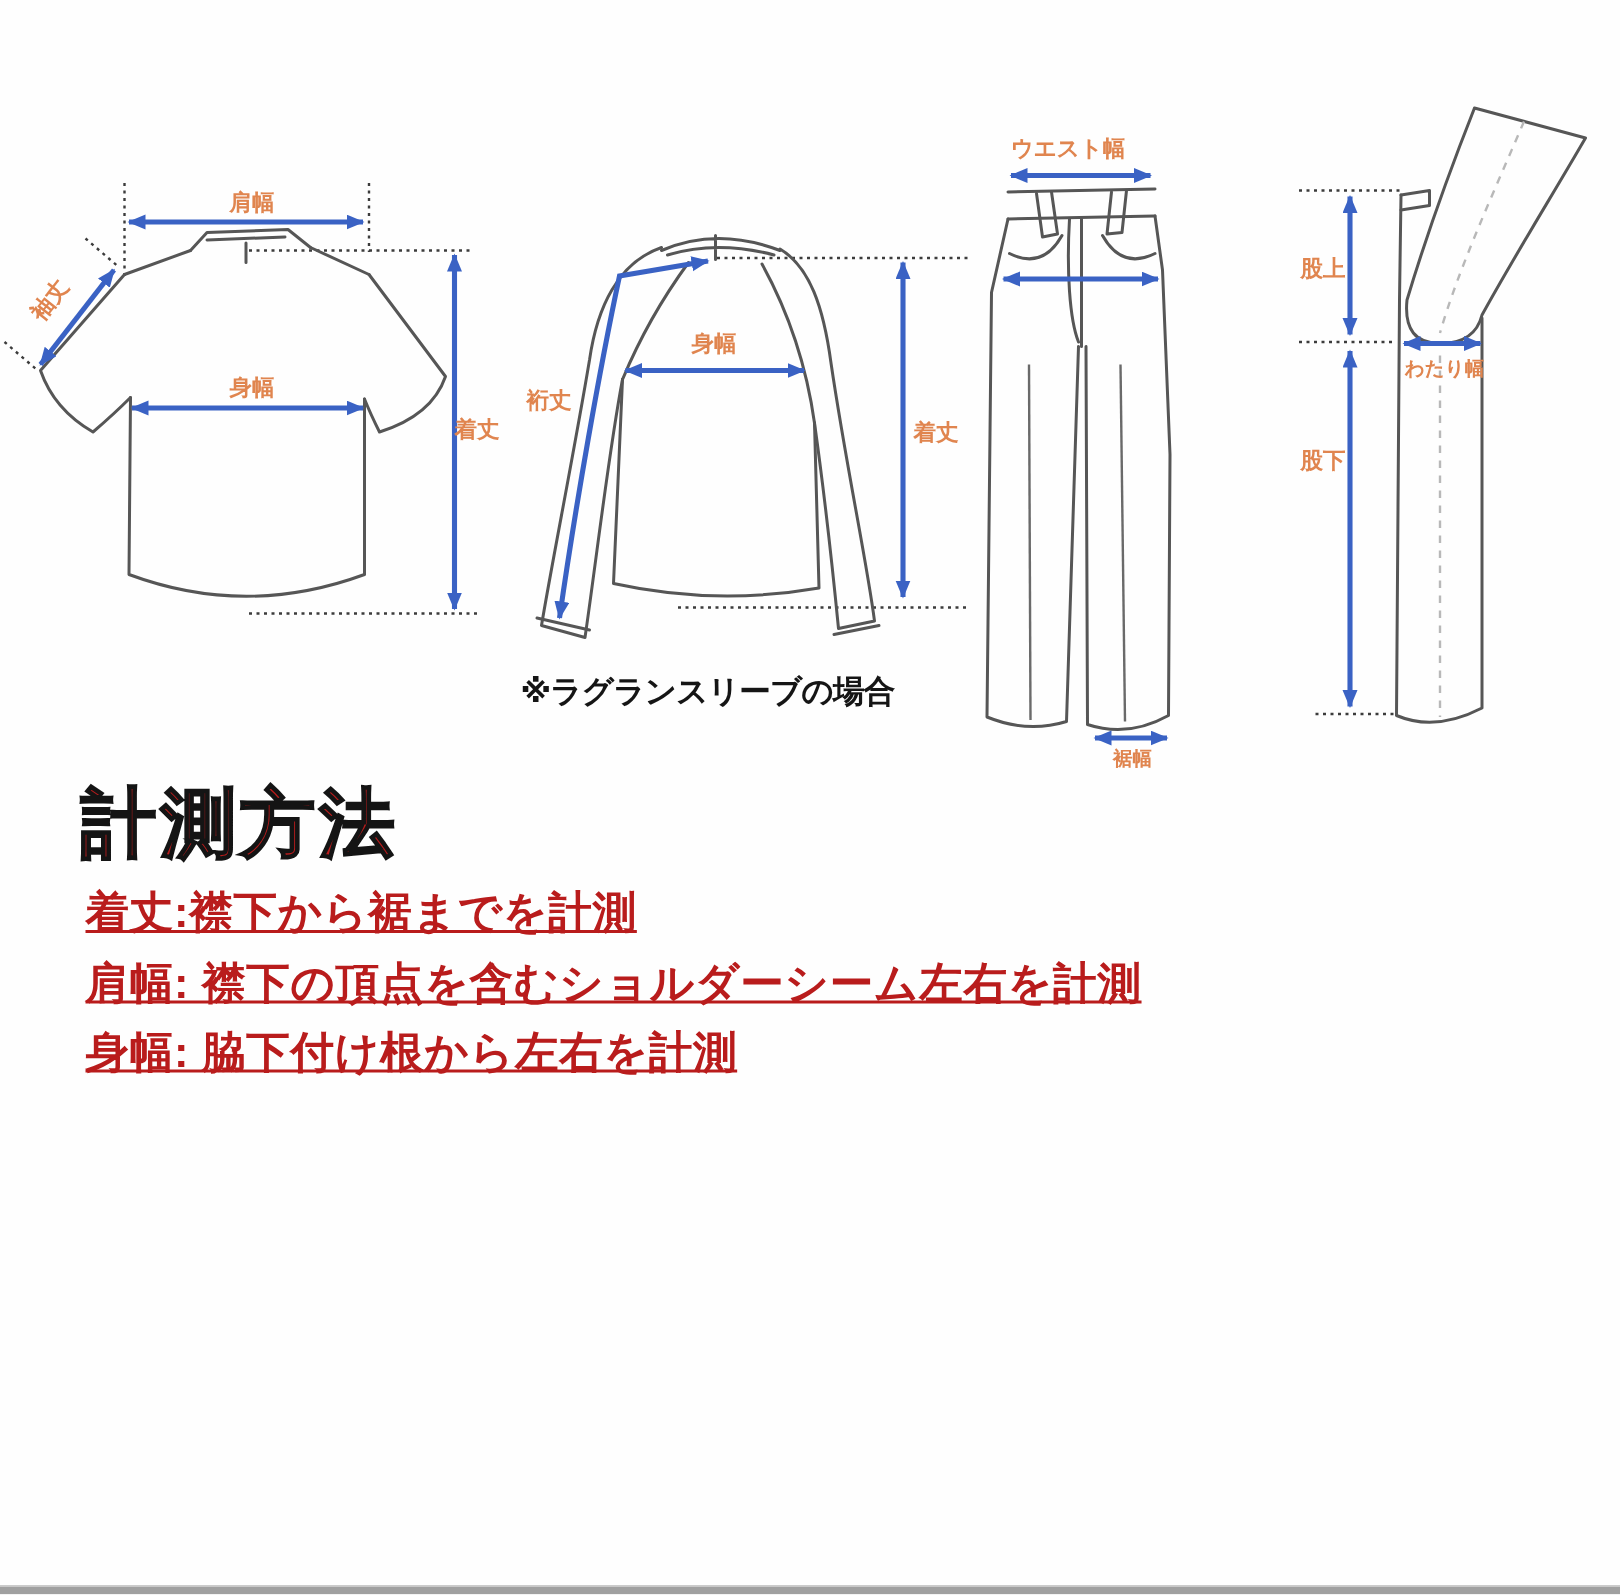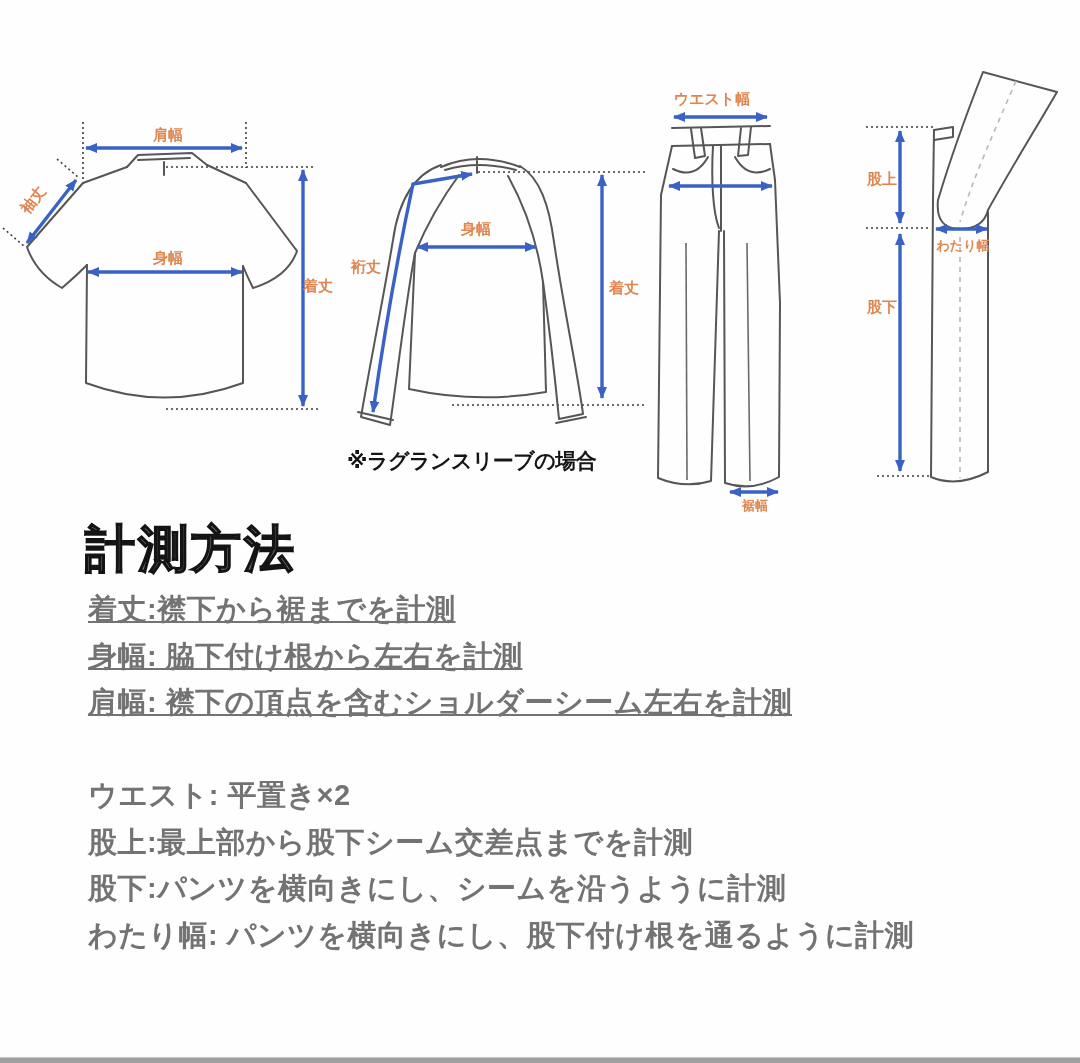--- a/index.html
+++ b/index.html
@@ -17,21 +17,21 @@
   .garment-line { stroke: #565656; stroke-width: 2; fill: none;
                   stroke-linecap: round; stroke-linejoin: round; }
   .crease-line  { stroke: #6a6a6a; stroke-width: 1.6; fill: none; }
   .dash-crease  { stroke: #b8b8b8; stroke-width: 1.6; fill: none; stroke-dasharray: 5 5; }
   .dotted-guide { stroke: #3c3c3c; stroke-width: 1.6; fill: none; stroke-dasharray: 2 3; }
   .arrow-line   { stroke: #3a62c4; stroke-width: 3.4; fill: none; }
   .diagram-label { fill: #e0854f; font-weight: bold; font-size: 15px; }
   .diagram-label.small { font-size: 13px; }
   .diagram-note { fill: #151515; font-weight: bold; font-size: 21px; letter-spacing: -0.5px; }
 
-  .text-block { position: absolute; left: 54px; color: #737373; margin-left: 31px; }
+  .text-block { position: absolute; left: 54px; color: #b91c1c; }
   #section-title {
     top: 516px;
     font-size: 50px;
     font-weight: 900;
     letter-spacing: 3px;
     -webkit-text-stroke: 1.5px #141414;
   }
   .instruction-list { left: 57px; font-size: 29px; font-weight: bold; }
   #tops-instructions { top: 586px; text-decoration: underline; }
   #bottoms-instructions { top: 772px; }
@@ -149,25 +149,19 @@
       <text class="diagram-label" x="882" y="184" text-anchor="middle">股上</text>
       <text class="diagram-label" x="882" y="312" text-anchor="middle">股下</text>
       <text class="diagram-label small" x="963" y="250" text-anchor="middle">わたり幅</text>
     </g>
   </svg>
 
   <div class="text-block" id="section-title">計測方法</div>
 
   <div class="text-block instruction-list" id="tops-instructions">
     <div class="instruction-line">着丈:襟下から裾までを計測</div>
+    <div class="instruction-line">肩幅: 襟下の頂点を含むショルダーシーム左右を計測</div>
     <div class="instruction-line">身幅: 脇下付け根から左右を計測</div>
-    <div class="instruction-line">肩幅: 襟下の頂点を含むショルダーシーム左右を計測</div>
   </div>
 
-  <div class="text-block instruction-list" id="bottoms-instructions">
-    <div class="instruction-line">ウエスト: 平置き×2</div>
-    <div class="instruction-line">股上:最上部から股下シーム交差点までを計測</div>
-    <div class="instruction-line">股下:パンツを横向きにし、シームを沿うように計測</div>
-    <div class="instruction-line">わたり幅: パンツを横向きにし、股下付け根を通るように計測</div>
-  </div>
 
   <div id="bottom-bar"></div>
 </div>
 
 </body></html>

